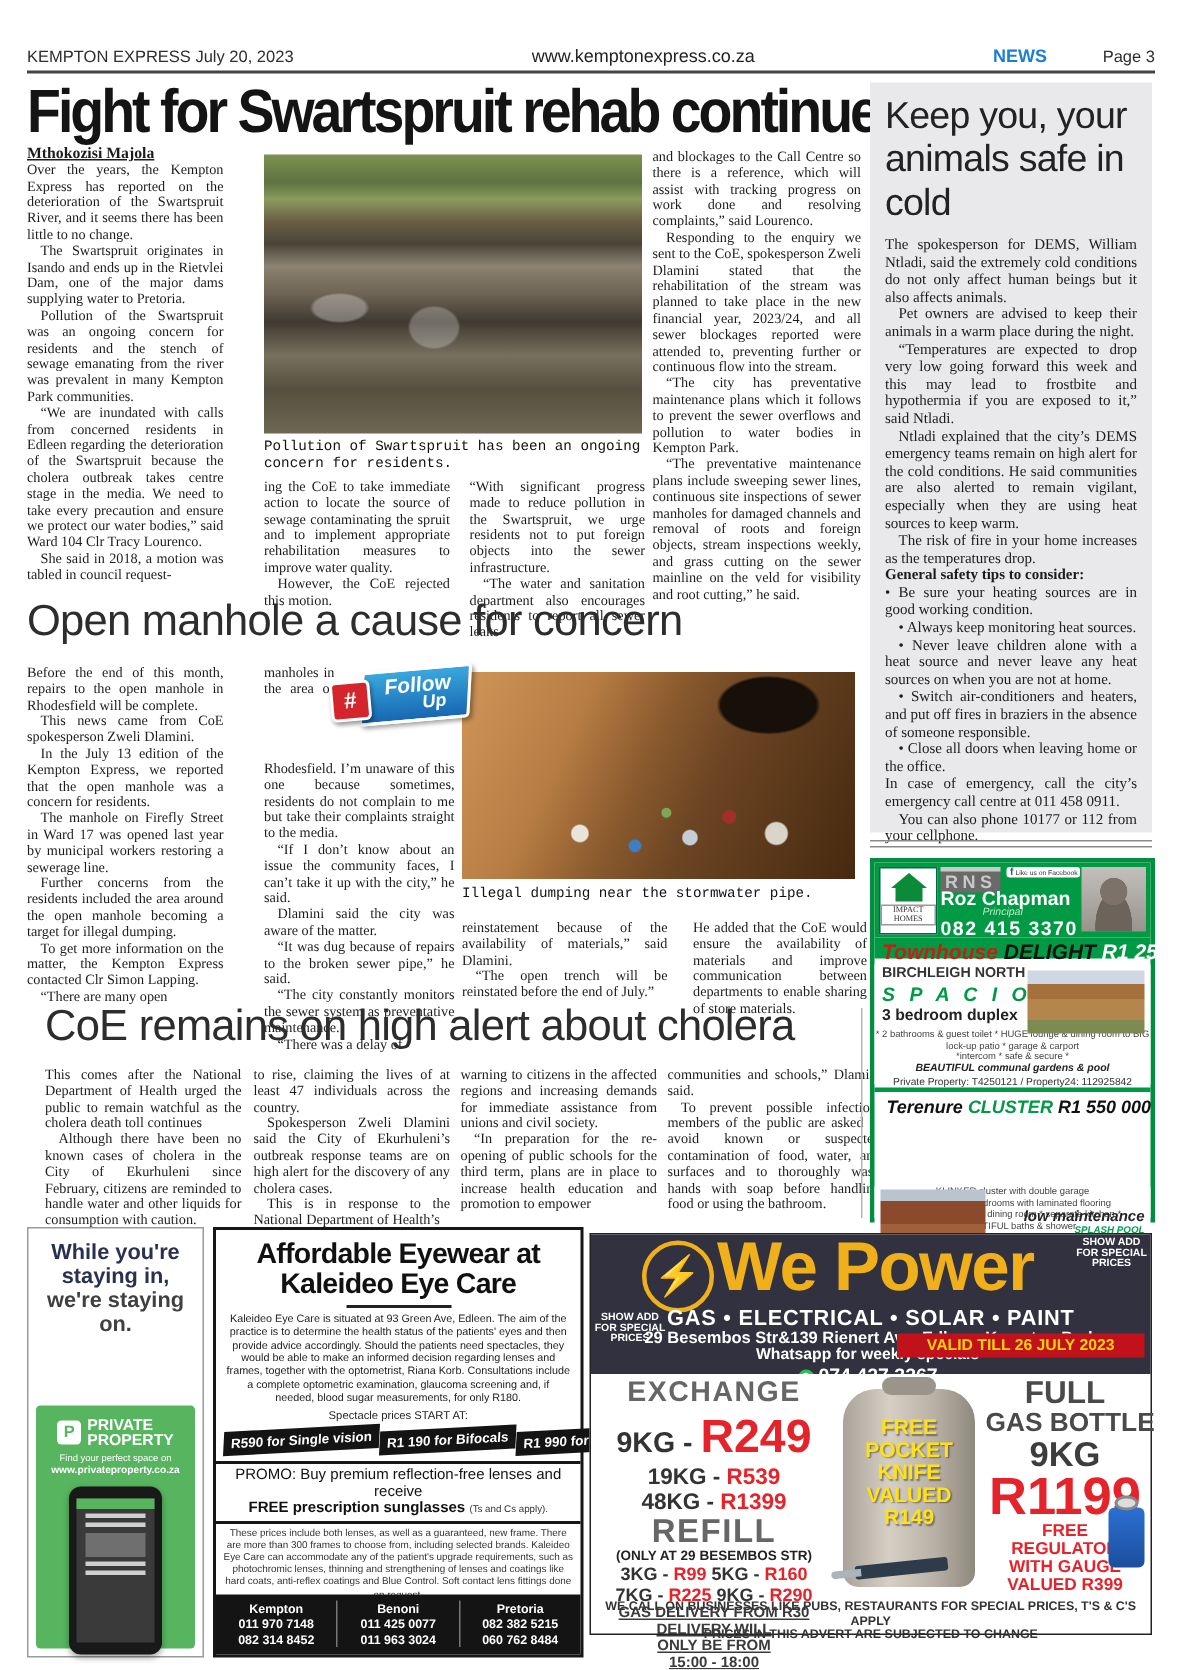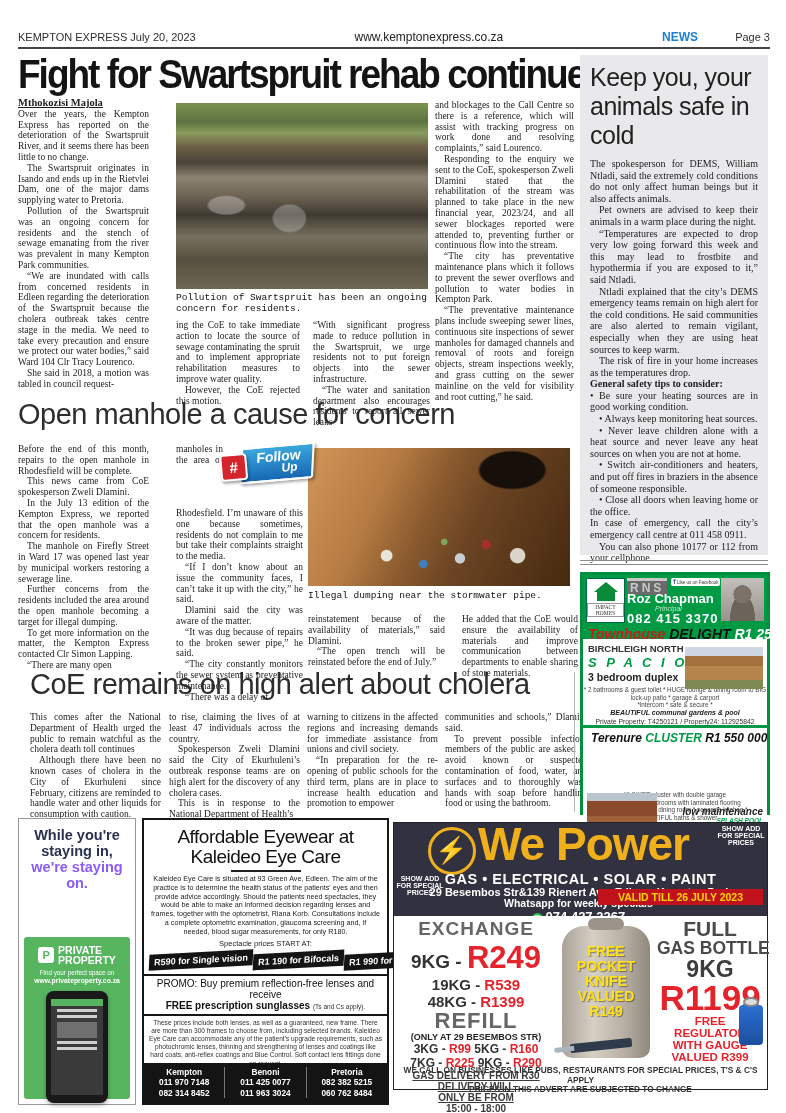--- a/index.html
+++ b/index.html
@@ -119,39 +119,39 @@
   .l2-sub45{font-style:italic;font-size:6.5px;color:#00a14e;font-weight:bold;line-height:7.5px;}
   .roz-foot{border-top:3px solid #009a44;text-align:center;font-weight:bold;font-size:11px;
       padding-top:1px;white-space:nowrap;}
   .roz-foot .roz-g{color:#009a44;font-style:italic;font-size:13px;}
   .roz-foot .ph{color:#009a44;font-style:italic;font-size:13px;letter-spacing:1px;}
 
   
   .pp{position:absolute;left:18px;top:818px;width:118px;height:287px;border:1px solid #9a9a9a;
       box-sizing:border-box;background:#fff;font-family:"Liberation Sans",sans-serif;text-align:center;}
   .pp-l1{color:#2a3150;font-weight:bold;font-size:14.5px;line-height:16px;margin:8px 8px 0 8px;}
-  .pp-l2{color:#8b5cf6;font-weight:bold;font-size:14.5px;line-height:16px;margin:0 8px;}
+  .pp-l2{color:#404040;font-weight:bold;font-size:14.5px;line-height:16px;margin:0 8px;}
   .pp-green{position:absolute;left:5px;right:5px;top:118px;bottom:5px;background:#57b560;border-radius:3px;}
   .pp-logo{display:flex;align-items:center;justify-content:center;gap:4px;margin-top:8px;}
   .pp-mark{width:16px;height:16px;background:#fff;border-radius:3px;color:#57b560;font-weight:bold;
       font-size:11px;line-height:16px;}
   .pp-brand{color:#fff;font-weight:bold;font-size:10.5px;line-height:10px;text-align:left;}
   .pp-tag{color:#fff;font-size:6.3px;line-height:7.5px;margin-top:4px;}
   .pp-url{color:#fff;font-size:6.8px;font-weight:bold;}
   .pp-phone{position:relative;width:62px;height:112px;background:#191919;border-radius:8px;margin:7px auto 0;
       box-shadow:0 2px 4px rgba(0,0,0,.35);}
   .pp-screen{position:absolute;left:5px;top:8px;right:5px;bottom:8px;background:#3a3a3a;}
   .pp-screen .bar{height:7px;background:#57b560;}
   .pp-screen .ln{height:3px;background:#cfcfcf;margin:3px 6px 0;}
   .pp-screen .blk{height:16px;background:#6f6f6f;margin:4px 6px 0;}
 
   
   .kal{position:absolute;left:142px;top:818px;width:247px;height:287px;border:2px solid #161616;
        box-sizing:border-box;background:#fff;font-family:"Liberation Sans",sans-serif;text-align:center;}
-  .kal-title{font-weight:normal;font-size:19px;line-height:20px;letter-spacing:-0.5px;color:#111;margin-top:7px;}
+  .kal-title{font-weight:bold;font-size:19px;line-height:20px;letter-spacing:-0.5px;color:#111;margin-top:7px;}
   .kal-rule{width:70px;border-top:2px solid #222;margin:3px auto;}
   .kal-body{font-size:7.2px;line-height:8.8px;color:#222;margin:2px 7px 0;}
   .kal-plabel{font-size:7.5px;color:#222;margin-top:2px;}
   .kal-ribbons{display:flex;justify-content:space-between;padding:4px 5px 0;}
   .kal-rib{background:#141414;color:#fff;font-weight:bold;font-size:9px;padding:3px 5px;
       transform:rotate(-3deg) skewX(-6deg);white-space:nowrap;}
   .kal-promo{border-top:2px solid #161616;border-bottom:2px solid #161616;margin-top:6px;padding:2px 0 3px;}
   .kal-promo .p1{font-weight:normal;font-size:10px;color:#111;text-align:center;}
   .kal-promo .p2{font-weight:bold;font-size:10px;color:#111;}
   .kal-promo .tc{font-weight:normal;font-size:6.5px;color:#333;}

